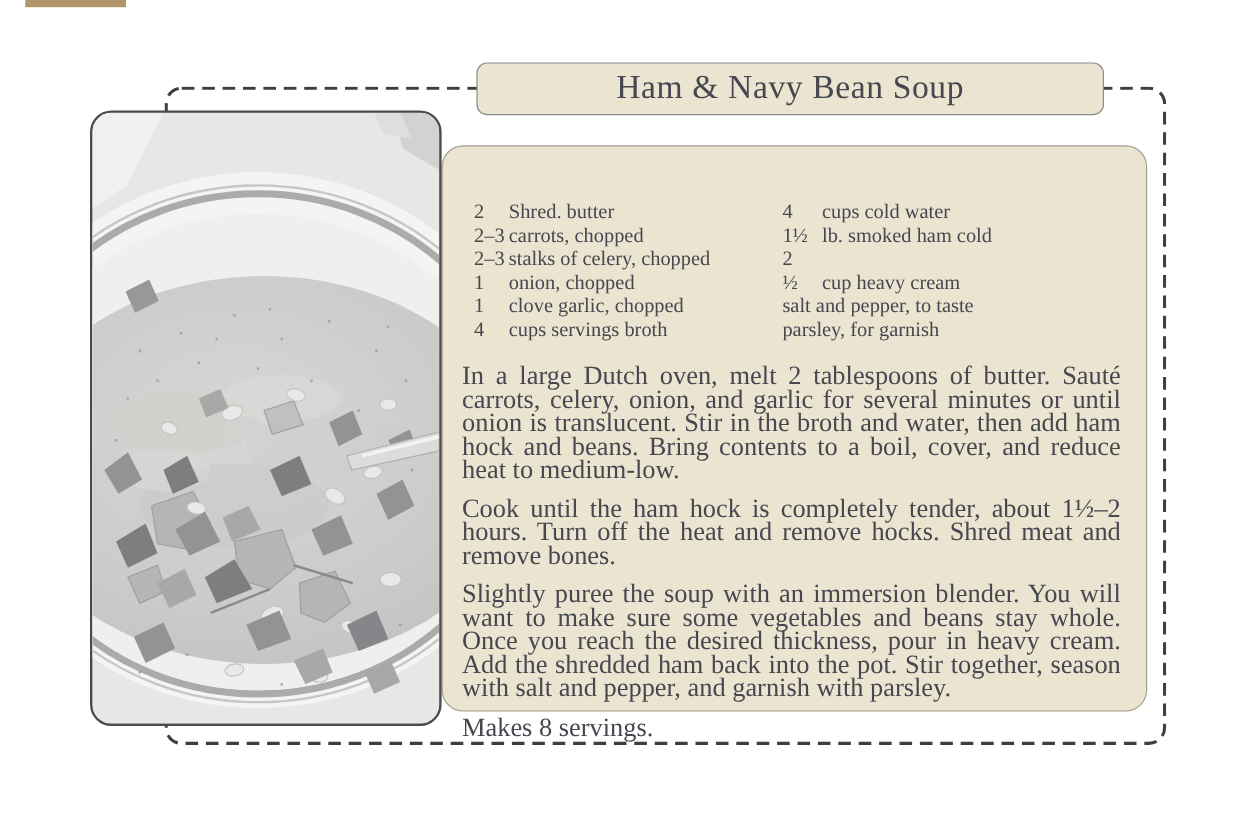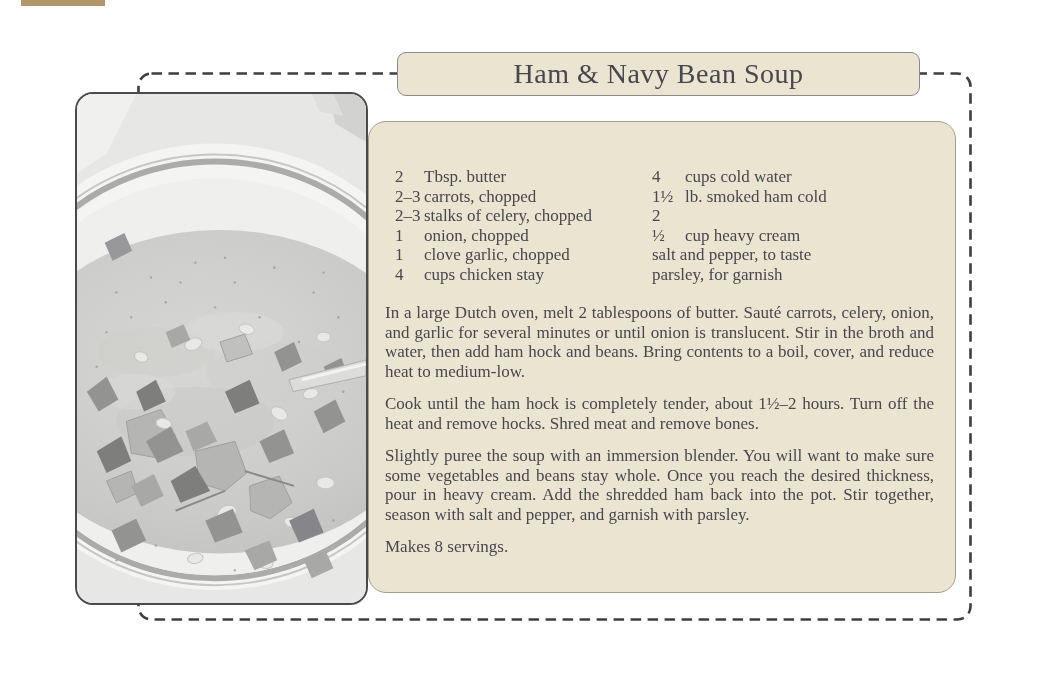--- a/index.html
+++ b/index.html
@@ -11,21 +11,21 @@
   .page{position:relative;width:1050px;height:693px;background:var(--page-bg);overflow:hidden;}
 
   .accent-bar{position:absolute;left:21px;top:0;width:84px;height:6px;background:var(--accent-bar);}
 
   .dashed-svg{position:absolute;left:137px;top:72px;width:835px;height:549px;z-index:1;}
   .dashed-svg rect{fill:none;stroke:var(--dash);stroke-width:2.6;stroke-dasharray:10.5 6.5;}
 
   .panel{position:absolute;left:368px;top:121px;width:588px;height:472px;box-sizing:border-box;
     background:var(--panel);border:1px solid var(--panel-border);border-radius:18px;
     padding:45px 21px 0 16px;color:var(--text);z-index:2;}
-  .panel p{margin:13px 0 0;font-size:17px;line-height:19.5px;text-align:justify;}
+  .panel p{margin:13px 0 0;font-size:22px;line-height:19.5px;text-align:justify;}
 
   .ingredients{display:flex;margin:0 0 19px 10px;font-size:17px;line-height:19.5px;}
   .ing-col-left{width:257px;flex:0 0 257px;}
   .ing-col-right{flex:1;}
   .ing-row{display:flex;}
   .ing-qty{flex:0 0 29px;}
   .ing-col-right .ing-qty{flex-basis:33px;}
   .ing-qty:empty{flex-basis:0;}
   .ing-item{flex:1;}
 
@@ -48,41 +48,41 @@
   <svg class="dashed-svg" viewBox="0 0 835 549">
     <rect x="1.5" y="1.5" width="832" height="546" rx="13"></rect>
   </svg>
 
   <div class="panel">
 
     <div class="ingredients">
       <div class="ing-col-left">
         <div class="ing-row">
             <span class="ing-qty">2</span>
-            <span class="ing-item">Tbsp. butter</span>
+            <span class="ing-item">Shred. butter</span>
           </div>
         <div class="ing-row">
             <span class="ing-qty">2–3</span>
             <span class="ing-item">carrots, chopped</span>
           </div>
         <div class="ing-row">
             <span class="ing-qty">2–3</span>
             <span class="ing-item">stalks of celery, chopped</span>
           </div>
         <div class="ing-row">
             <span class="ing-qty">1</span>
             <span class="ing-item">onion, chopped</span>
           </div>
         <div class="ing-row">
             <span class="ing-qty">1</span>
             <span class="ing-item">clove garlic, chopped</span>
           </div>
         <div class="ing-row">
             <span class="ing-qty">4</span>
-            <span class="ing-item">cups chicken stay</span>
+            <span class="ing-item">cups servings broth</span>
           </div>
       </div>
       <div class="ing-col-right">
         <div class="ing-row">
             <span class="ing-qty">4</span>
             <span class="ing-item">cups cold water</span>
           </div>
         <div class="ing-row">
             <span class="ing-qty">1½</span>
             <span class="ing-item">lb. smoked ham cold</span>

